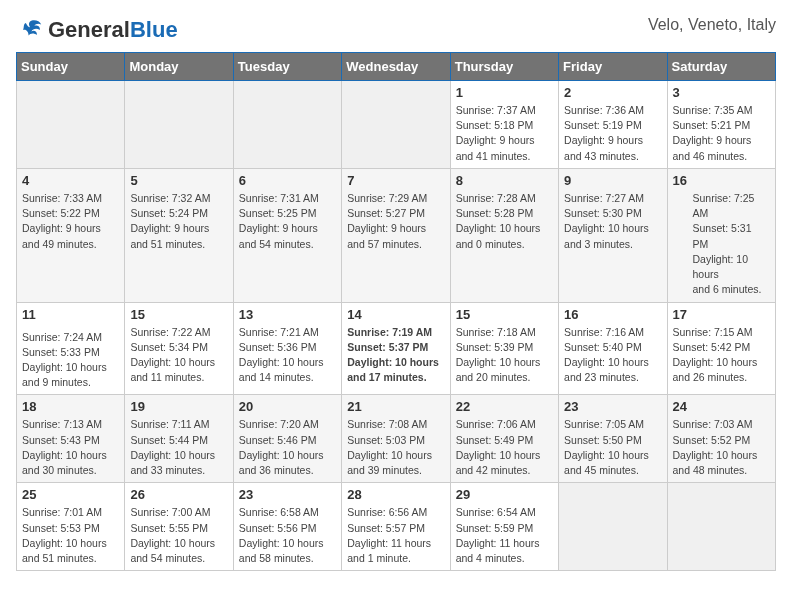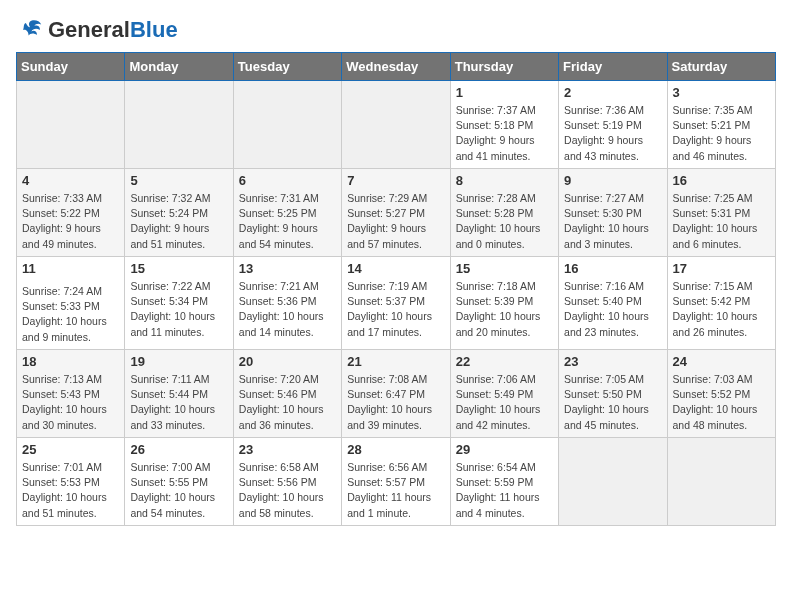--- a/index.html
+++ b/index.html
@@ -90,20 +90,21 @@
       <path d="M20 8 C24 4, 34 6, 36 12 C32 10, 28 11, 26 14 C30 13, 35 15, 34 20 C30 17, 24 18, 22 22 C26 20, 30 22, 30 27 C26 24, 20 24, 18 28 C18 22, 14 18, 10 20 C12 16, 10 12, 14 10 C16 14, 18 16, 20 16 C18 13, 18 10, 20 8Z" fill="#1a6bb5"></path>
     </svg>
     <div>
       <div style="display:flex; align-items:baseline; gap:0px;">
         <span class="logo-text logo-general">General</span>
         <span class="logo-text logo-blue">Blue</span>
       </div>
     </div>
   </div>
   <div class="title-section">
+    <div class="subtitle">Velo, Veneto, Italy</div>
   </div>
 </div>
 
 <table>
   <thead>
     <tr>
     <th>Sunday</th>
         <th>Monday</th>
         <th>Tuesday</th>
         <th>Wednesday</th>
@@ -178,21 +179,21 @@
         </td>
         <td>
           <div class="day-num">9</div>
           <div class="day-info" style="white-space: pre-line;">Sunrise: 7:27 AM
 Sunset: 5:30 PM
 Daylight: 10 hours
 and 3 minutes.</div>
         </td>
         <td>
           <div class="day-num">16</div>
-          <div class="day-info" style="white-space: pre-line;">Sunrise: 7:25 AM
+          <div class="day-info" style="white-space: pre-line; margin-left: 20px;">Sunrise: 7:25 AM
 Sunset: 5:31 PM
 Daylight: 10 hours
 and 6 minutes.</div>
         </td>
       </tr>
       <tr>
         <td>
           <div class="day-num">11</div>
           <div class="day-info" style="white-space: pre-line; margin-top: 8px;">Sunrise: 7:24 AM
 Sunset: 5:33 PM
@@ -208,21 +209,21 @@
         </td>
         <td>
           <div class="day-num">13</div>
           <div class="day-info" style="white-space: pre-line;">Sunrise: 7:21 AM
 Sunset: 5:36 PM
 Daylight: 10 hours
 and 14 minutes.</div>
         </td>
         <td>
           <div class="day-num">14</div>
-          <div class="day-info" style="white-space: pre-line;">Sunrise: 7:19 AM
+          <div class="day-info" style="white-space: pre-line; font-weight: bold;">Sunrise: 7:19 AM
 Sunset: 5:37 PM
 Daylight: 10 hours
 and 17 minutes.</div>
         </td>
         <td>
           <div class="day-num">15</div>
           <div class="day-info" style="white-space: pre-line;">Sunrise: 7:18 AM
 Sunset: 5:39 PM
 Daylight: 10 hours
 and 20 minutes.</div>
@@ -260,21 +261,21 @@
         <td>
           <div class="day-num">20</div>
           <div class="day-info" style="white-space: pre-line;">Sunrise: 7:20 AM
 Sunset: 5:46 PM
 Daylight: 10 hours
 and 36 minutes.</div>
         </td>
         <td>
           <div class="day-num">21</div>
           <div class="day-info" style="white-space: pre-line;">Sunrise: 7:08 AM
-Sunset: 6:47 PM
+Sunset: 5:03 PM
 Daylight: 10 hours
 and 39 minutes.</div>
         </td>
         <td>
           <div class="day-num">22</div>
           <div class="day-info" style="white-space: pre-line;">Sunrise: 7:06 AM
 Sunset: 5:49 PM
 Daylight: 10 hours
 and 42 minutes.</div>
         </td>

